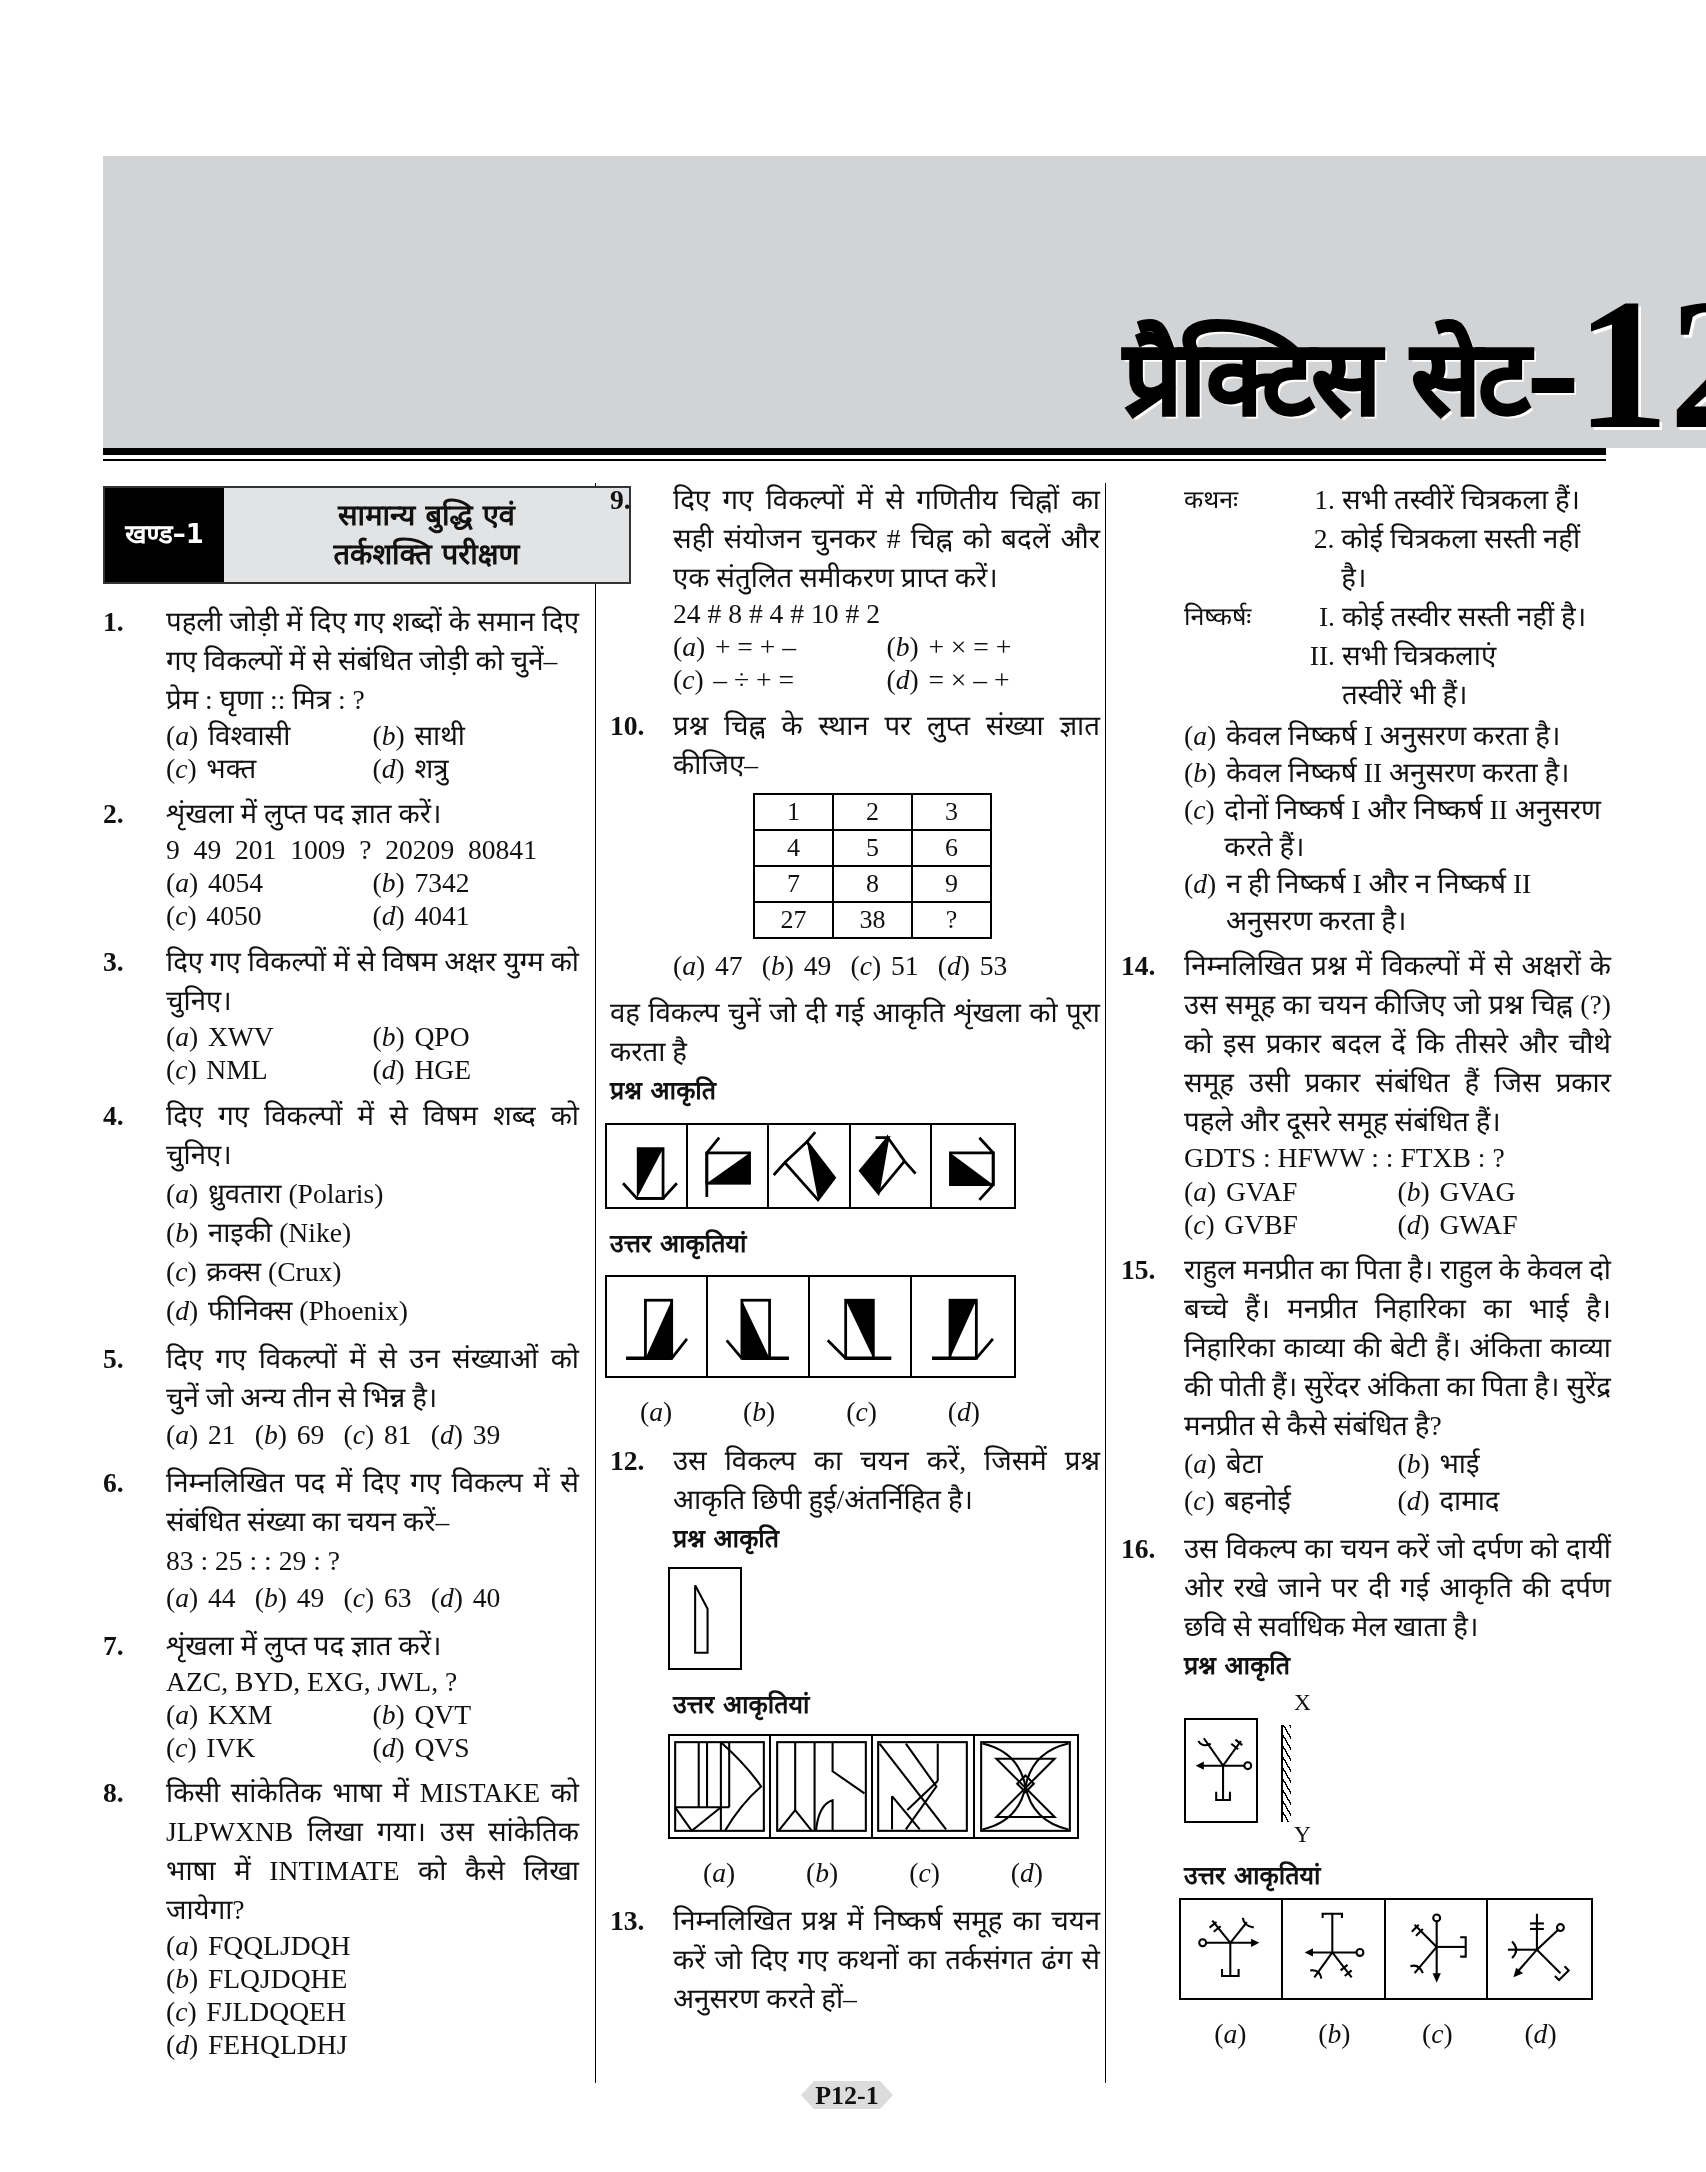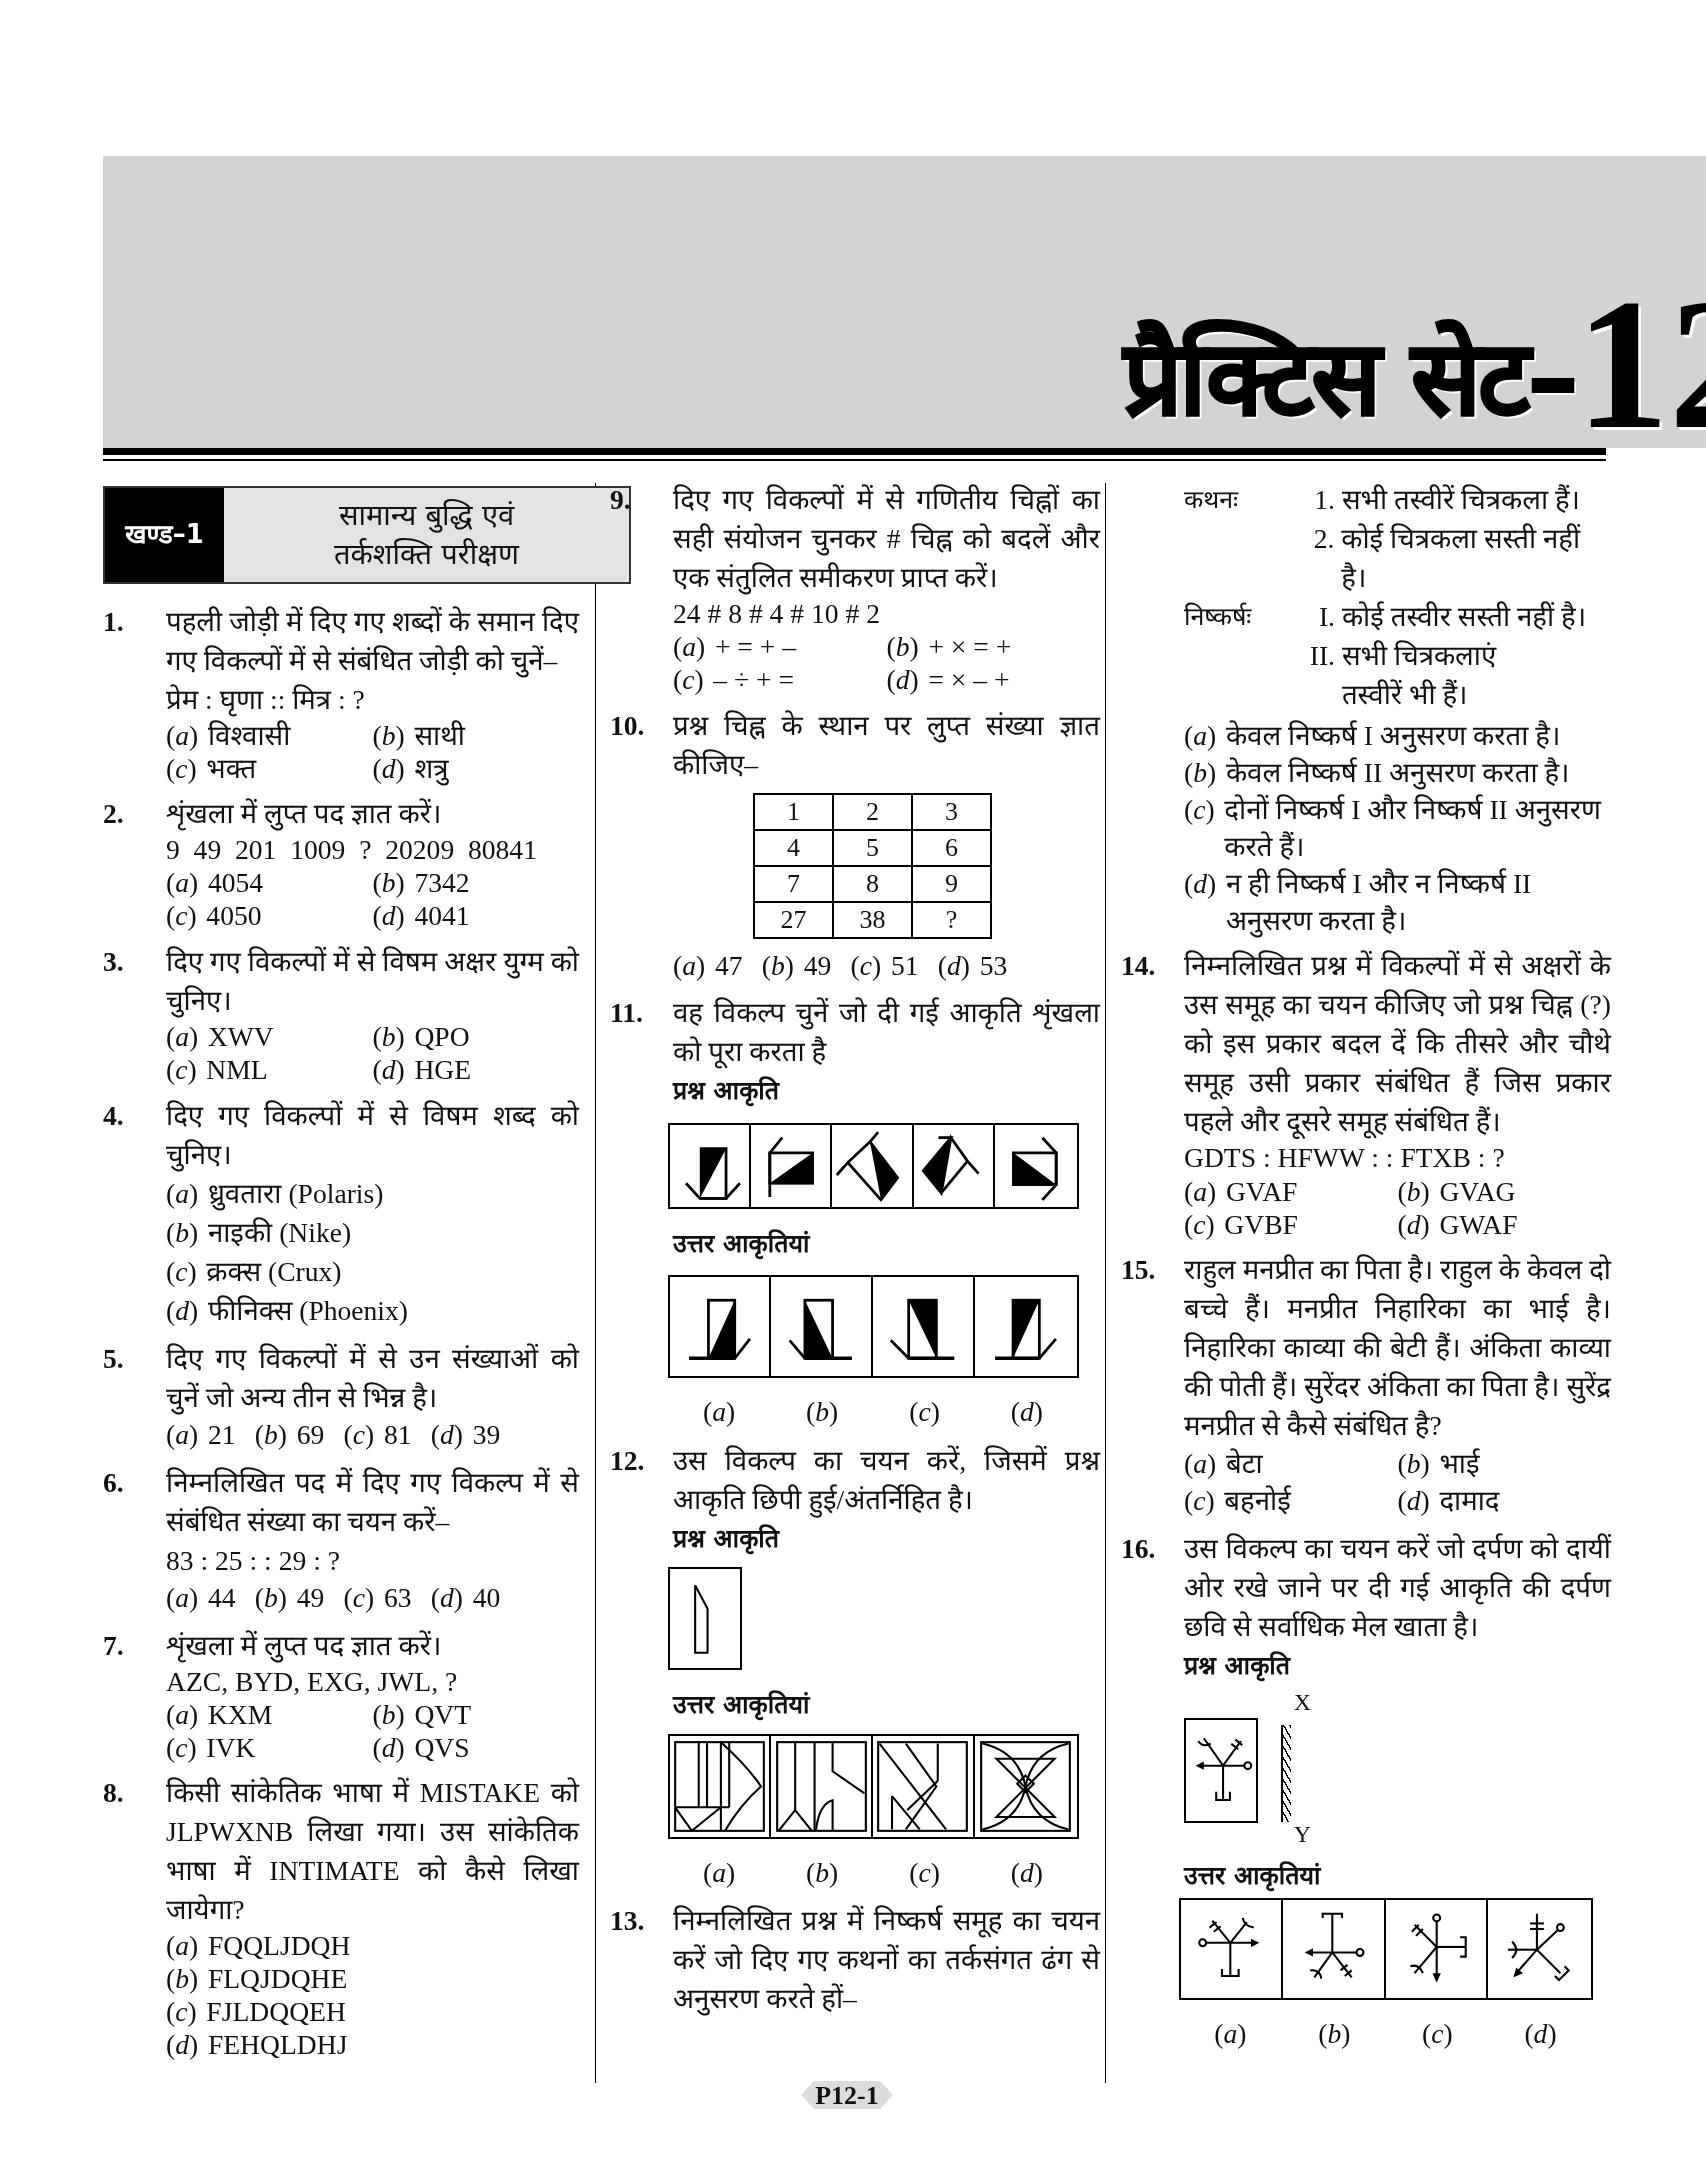--- a/index.html
+++ b/index.html
@@ -15,21 +15,21 @@
 
   .col-divider { position: absolute; top: 483px; width: 1.4px; height: 1600px; background: #000; }
 
   .column { position: absolute; top: 480px; }
   .col1 { left: 103px; width: 476px; }
   .col2 { left: 610px; width: 490px; }
   .col3 { left: 1121px; width: 490px; }
 
   .section-box { display: flex; height: 98px; border: 2.1px solid #333; margin-top: 5.5px; margin-bottom: 18px; width: 528px; }
   .section-box .khand { background: #000; color: #fff; width: 119px; display: flex; align-items: center; justify-content: center; font-family: "DejaVu Sans", sans-serif; font-weight: 700; font-size: 26px; }
-  .section-box .sec-title { flex: 1; background: #e2e3e4; display: flex; flex-direction: column; align-items: center; justify-content: center; font-family: "DejaVu Sans", sans-serif; font-weight: 400; font-size: 29px; line-height: 39px; }
+  .section-box .sec-title { flex: 1; background: #e2e3e4; display: flex; flex-direction: column; align-items: center; justify-content: center; font-family: "DejaVu Sans", sans-serif; font-weight: 700; font-size: 29px; line-height: 39px; }
 
   .q { display: flex; margin-bottom: 9.7px; }
   .q .qn { width: 63px; flex: none; font-weight: 700; font-size: 27.6px; }
   .q .qbody { flex: 1; }
   .q .qtext { text-align: justify; }
   .opts2 { display: grid; grid-template-columns: 1fr 1fr; line-height: 33px; }
   .opts4 { display: flex; gap: 19.3px; line-height: 36px; }
   .opts1 { line-height: 34px; }
   .opt .lab { font-style: italic; margin-right: 9.7px; }
   .opt .lab::before { content: "("; font-style: normal; }
@@ -231,21 +231,20 @@
       <div class="opts4">
         <div class="opt"><span class="lab">a</span><span>47</span></div>
         <div class="opt"><span class="lab">b</span><span>49</span></div>
         <div class="opt"><span class="lab">c</span><span>51</span></div>
         <div class="opt"><span class="lab">d</span><span>53</span></div>
       </div>
     </div>
   </div>
 
   <div class="q">
-    <div class="qn">11.</div>
     <div class="qbody">
       <div class="qtext">वह विकल्प चुनें जो दी गई आकृति शृंखला को पूरा करता है</div>
       <div class="bold-label">प्रश्न आकृति</div>
       <div class="fig-strip" style="width:411px; height:86px; margin-top:12.4px; margin-left:-5.5px;">
         <div class="cell" style="width:82px">
           <svg width="69" height="76" viewBox="0 0 100 110">
               <polygon points="36,30 74,30 36,102" fill="#000"></polygon>
               <polyline points="36,30 74,30 74,102 36,102" fill="none" stroke="#000" stroke-width="4"></polyline>
               <polyline points="16,80 36,102 74,102 94,80" fill="none" stroke="#000" stroke-width="4"></polyline>
             </svg>

